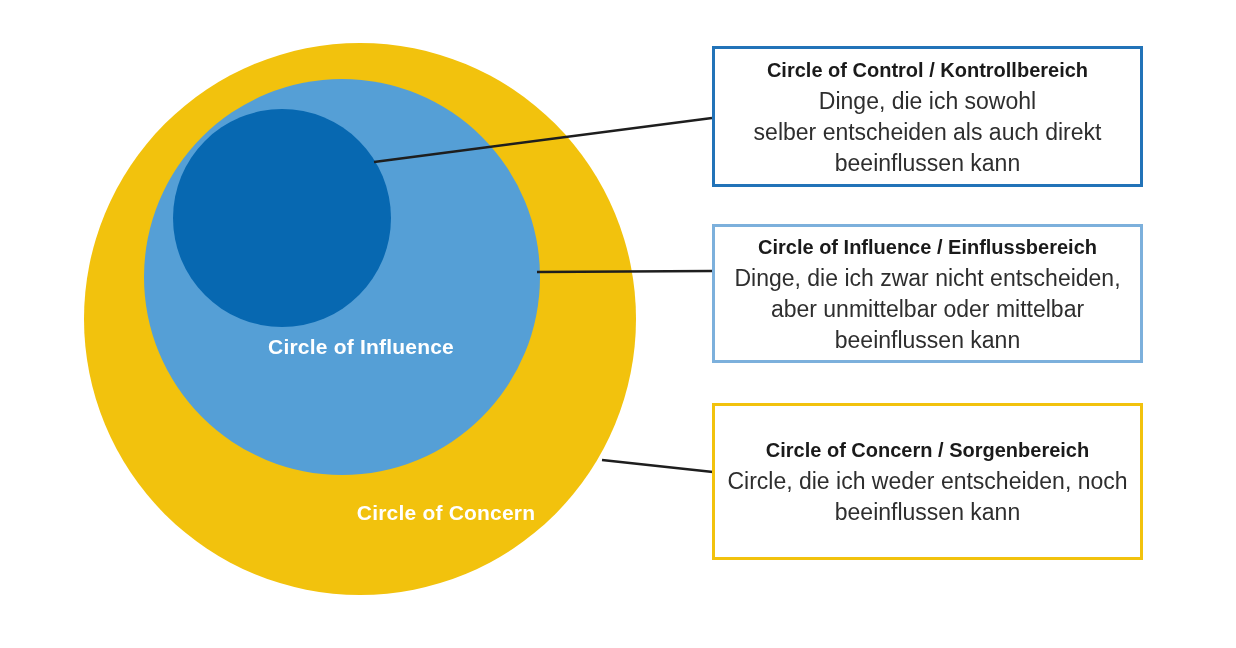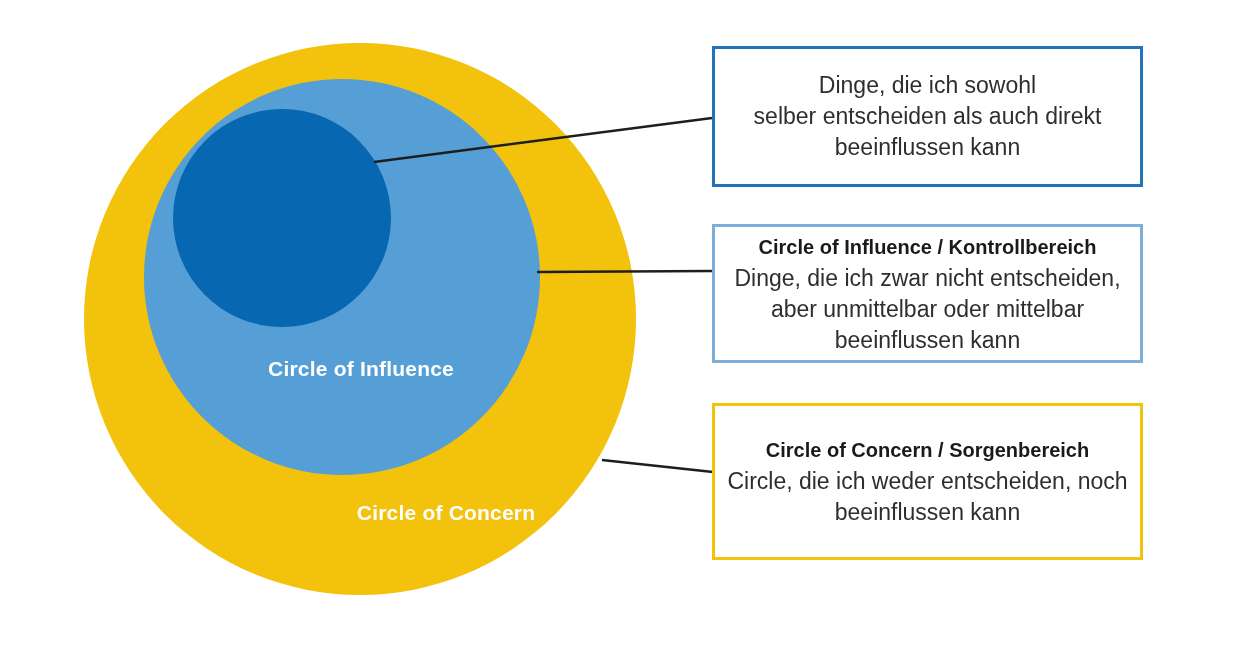--- a/index.html
+++ b/index.html
@@ -37,21 +37,21 @@
   }
   .circle-label{
     position:absolute;
     transform:translate(-50%,-50%);
     color:var(--circle-label-text);
     font-size:21px;font-weight:bold;
     white-space:nowrap;
     letter-spacing:0.2px;
   }
   .label-control{left:278px;top:214px;}
-  .label-influence{left:361px;top:369px;text-align:center;}
+  .label-influence{left:361px;top:347px;text-align:center;}
   .label-concern{left:446px;top:513px;}
   svg.connectors{
     position:absolute;left:0;top:0;width:1236px;height:648px;
     pointer-events:none;
   }
   svg.connectors line{stroke:var(--connector);stroke-width:2.4;}
   .legend-box{
     position:absolute;
     left:712px;width:431px;
     box-sizing:border-box;
@@ -84,27 +84,28 @@
   <div class="circle-label label-influence">Circle of Influence</div>
   <div class="circle-label label-concern">Circle of Concern</div>
 
   <svg class="connectors">
     <line x1="374" y1="162" x2="712" y2="118"></line>
     <line x1="537" y1="272" x2="712" y2="271"></line>
     <line x1="602" y1="460" x2="713" y2="472"></line>
   </svg>
 
   <div class="legend-box box-control">
+    <div class="box-title">Circle of Control / Kontrollbereich</div>
     <div class="box-line">Dinge, die ich sowohl</div>
     <div class="box-line">selber entscheiden als auch direkt</div>
     <div class="box-line">beeinflussen kann</div>
   </div>
 
   <div class="legend-box box-influence">
-    <div class="box-title">Circle of Influence / Kontrollbereich</div>
+    <div class="box-title">Circle of Influence / Einflussbereich</div>
     <div class="box-line">Dinge, die ich zwar nicht entscheiden,</div>
     <div class="box-line">aber unmittelbar oder mittelbar</div>
     <div class="box-line">beeinflussen kann</div>
   </div>
 
   <div class="legend-box box-concern">
     <div class="box-title">Circle of Concern / Sorgenbereich</div>
     <div class="box-line">Circle, die ich weder entscheiden, noch</div>
     <div class="box-line">beeinflussen kann</div>
   </div>

